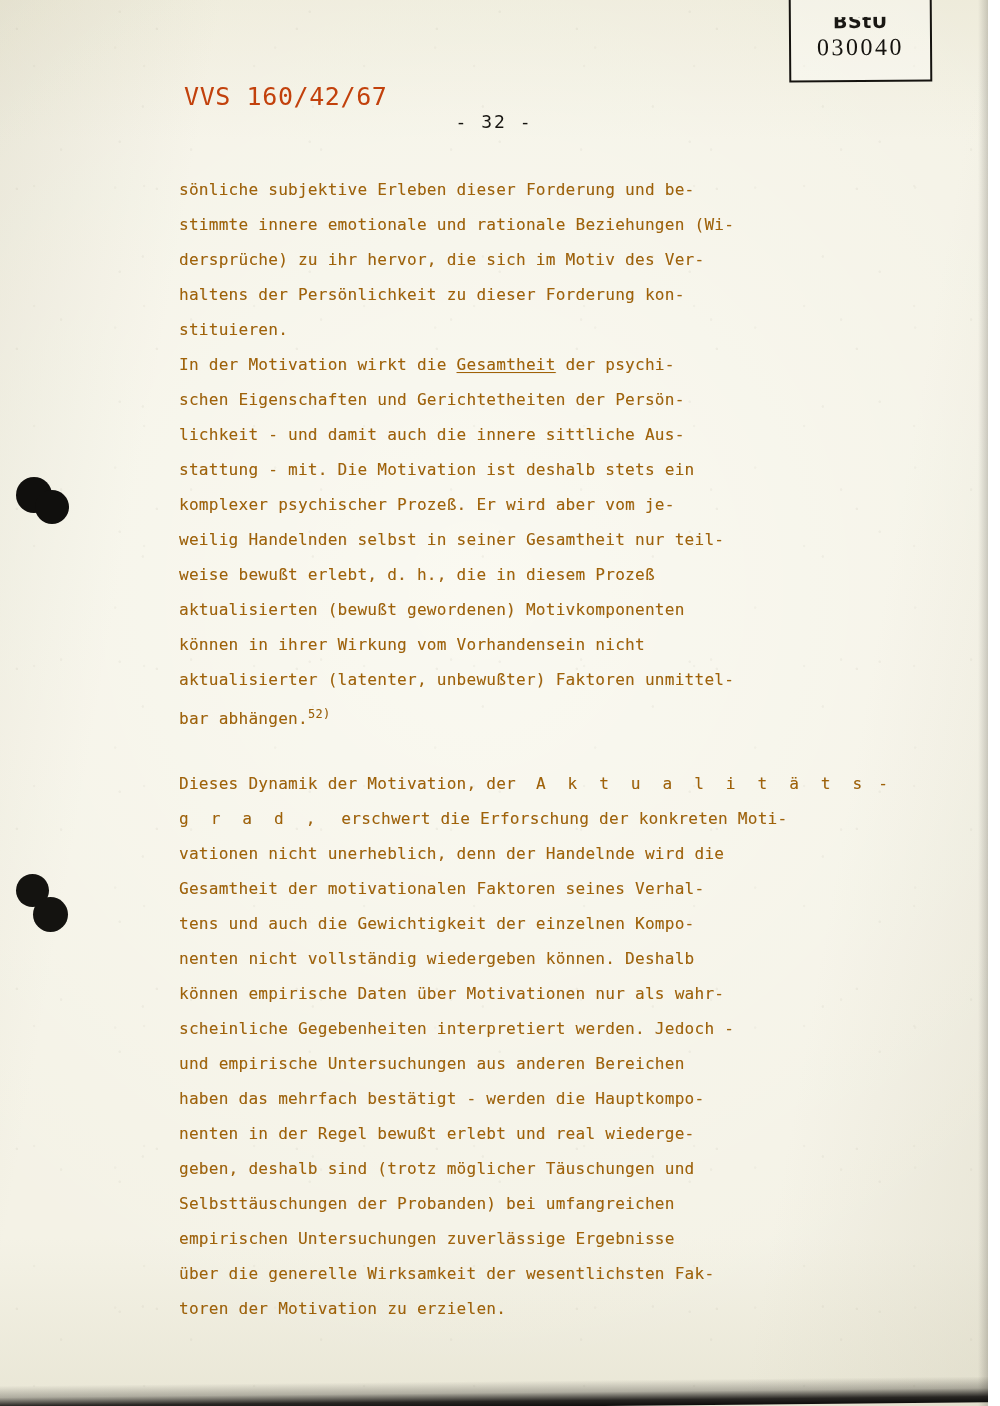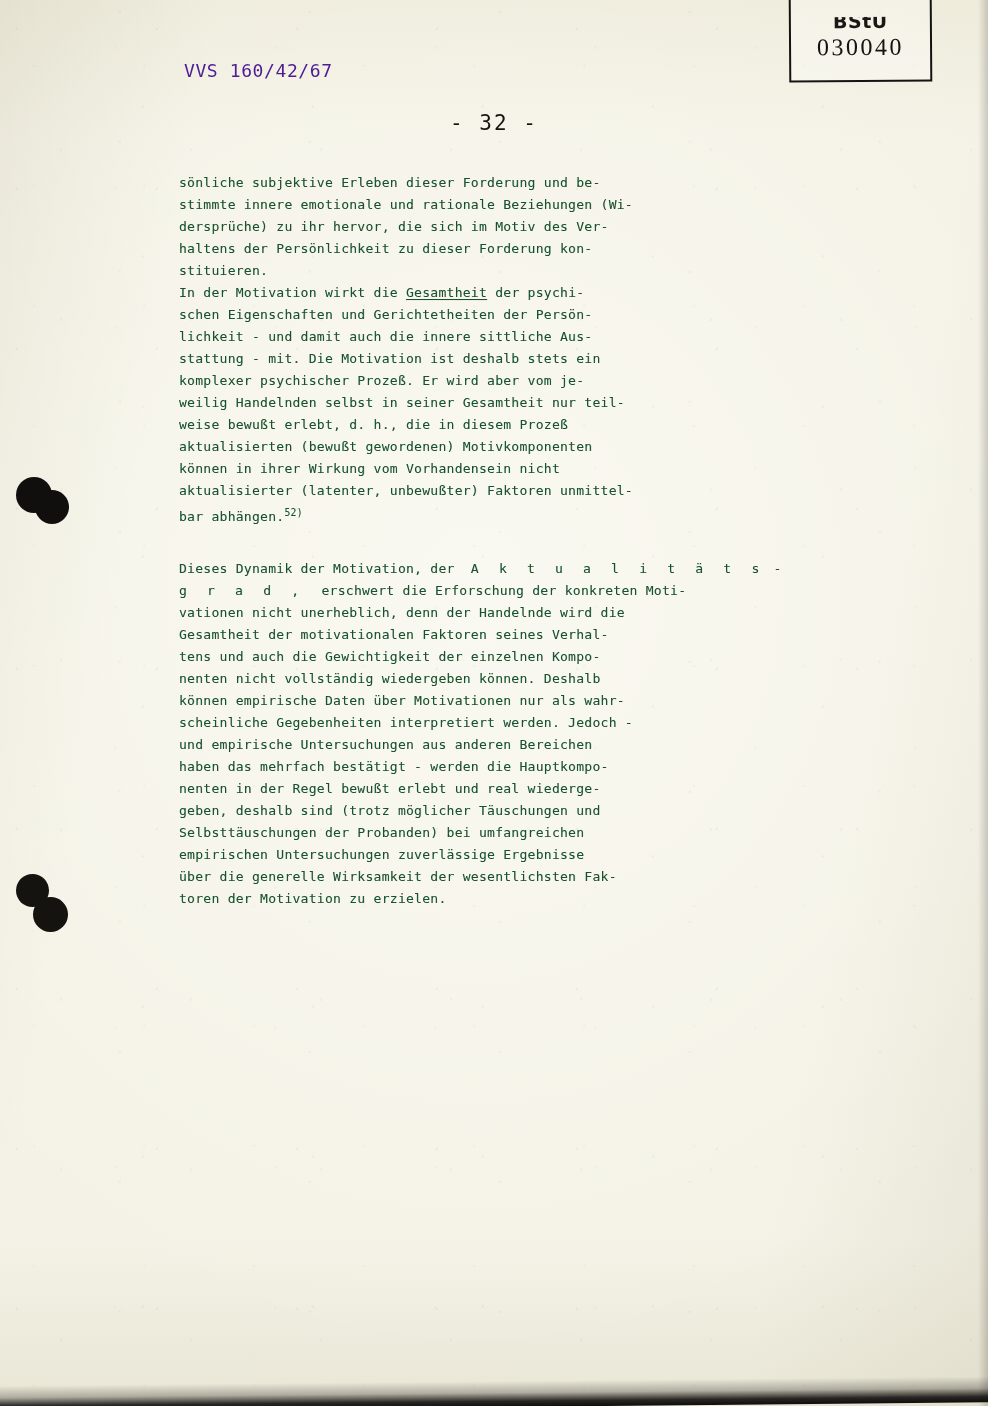--- a/index.html
+++ b/index.html
@@ -98,45 +98,45 @@
     font-family: Liberation Serif, serif;
     font-size: 24px;
     letter-spacing: 2.5px;
     color: #15130f;
   }
 
   
   #doc-ref {
     position: absolute;
     left: 184px;
-    top: 60px;
-    font-size: 18px;
+    top: 82px;
+    font-size: 25px;
     letter-spacing: 0.6px;
-    color: #4c1d95;
+    color: #c2410c;
   }
   #page-number {
     position: absolute;
     left: 0; right: 0;
     top: 111px;
     text-align: center;
-    font-size: 21px;
+    font-size: 18px;
     letter-spacing: 2px;
     color: #161410;
   }
 
   
   #body-text {
     position: absolute;
     left: 179px;
     top: 172px;
     width: 740px;
-    font-size: 13px;
-    line-height: 22px;
+    font-size: 16px;
+    line-height: 35px;
     letter-spacing: 0.28px;
-    color: #14532d;
+    color: #a16207;
   }
   .para { margin: 0; white-space: pre-wrap; }
   .para-gap { height: 30px; }
   .u { text-decoration: underline; text-underline-offset: 2px; text-align: center; }
   .sp { letter-spacing: 6.2px; }
   sup.fn {
     font-size: 0.74em;
     vertical-align: 0.52em;
     letter-spacing: 0.4px;
   }

